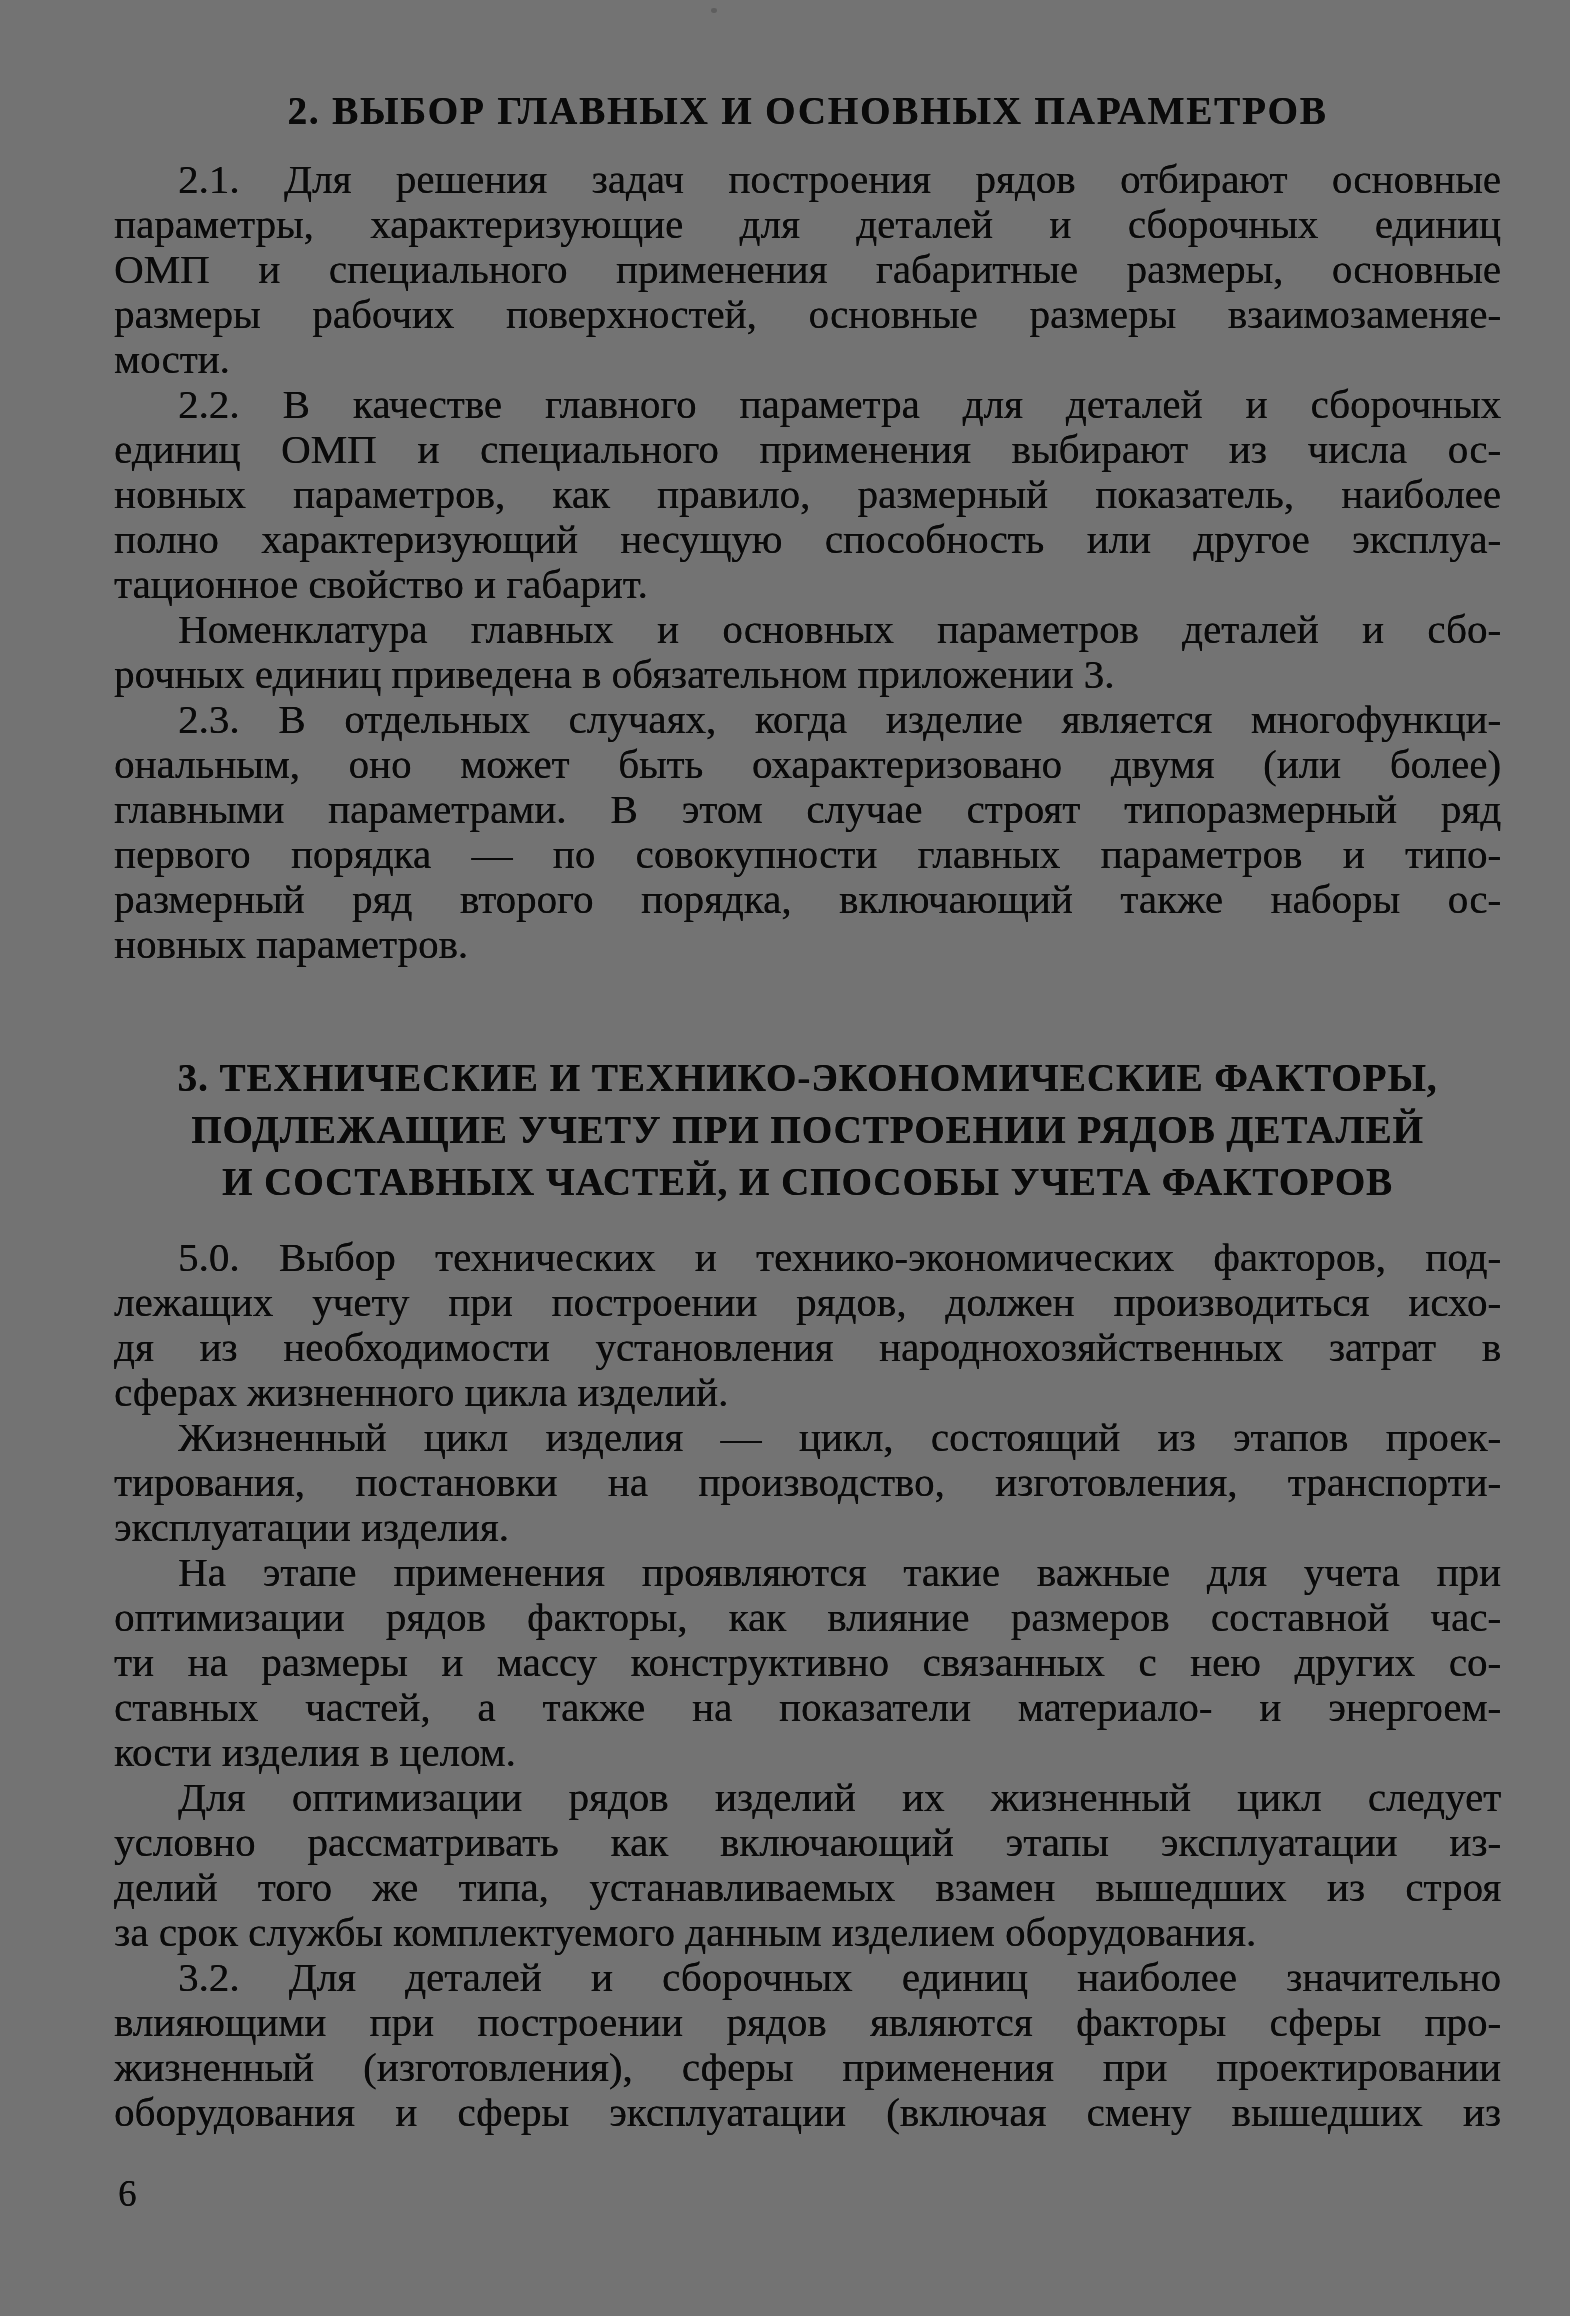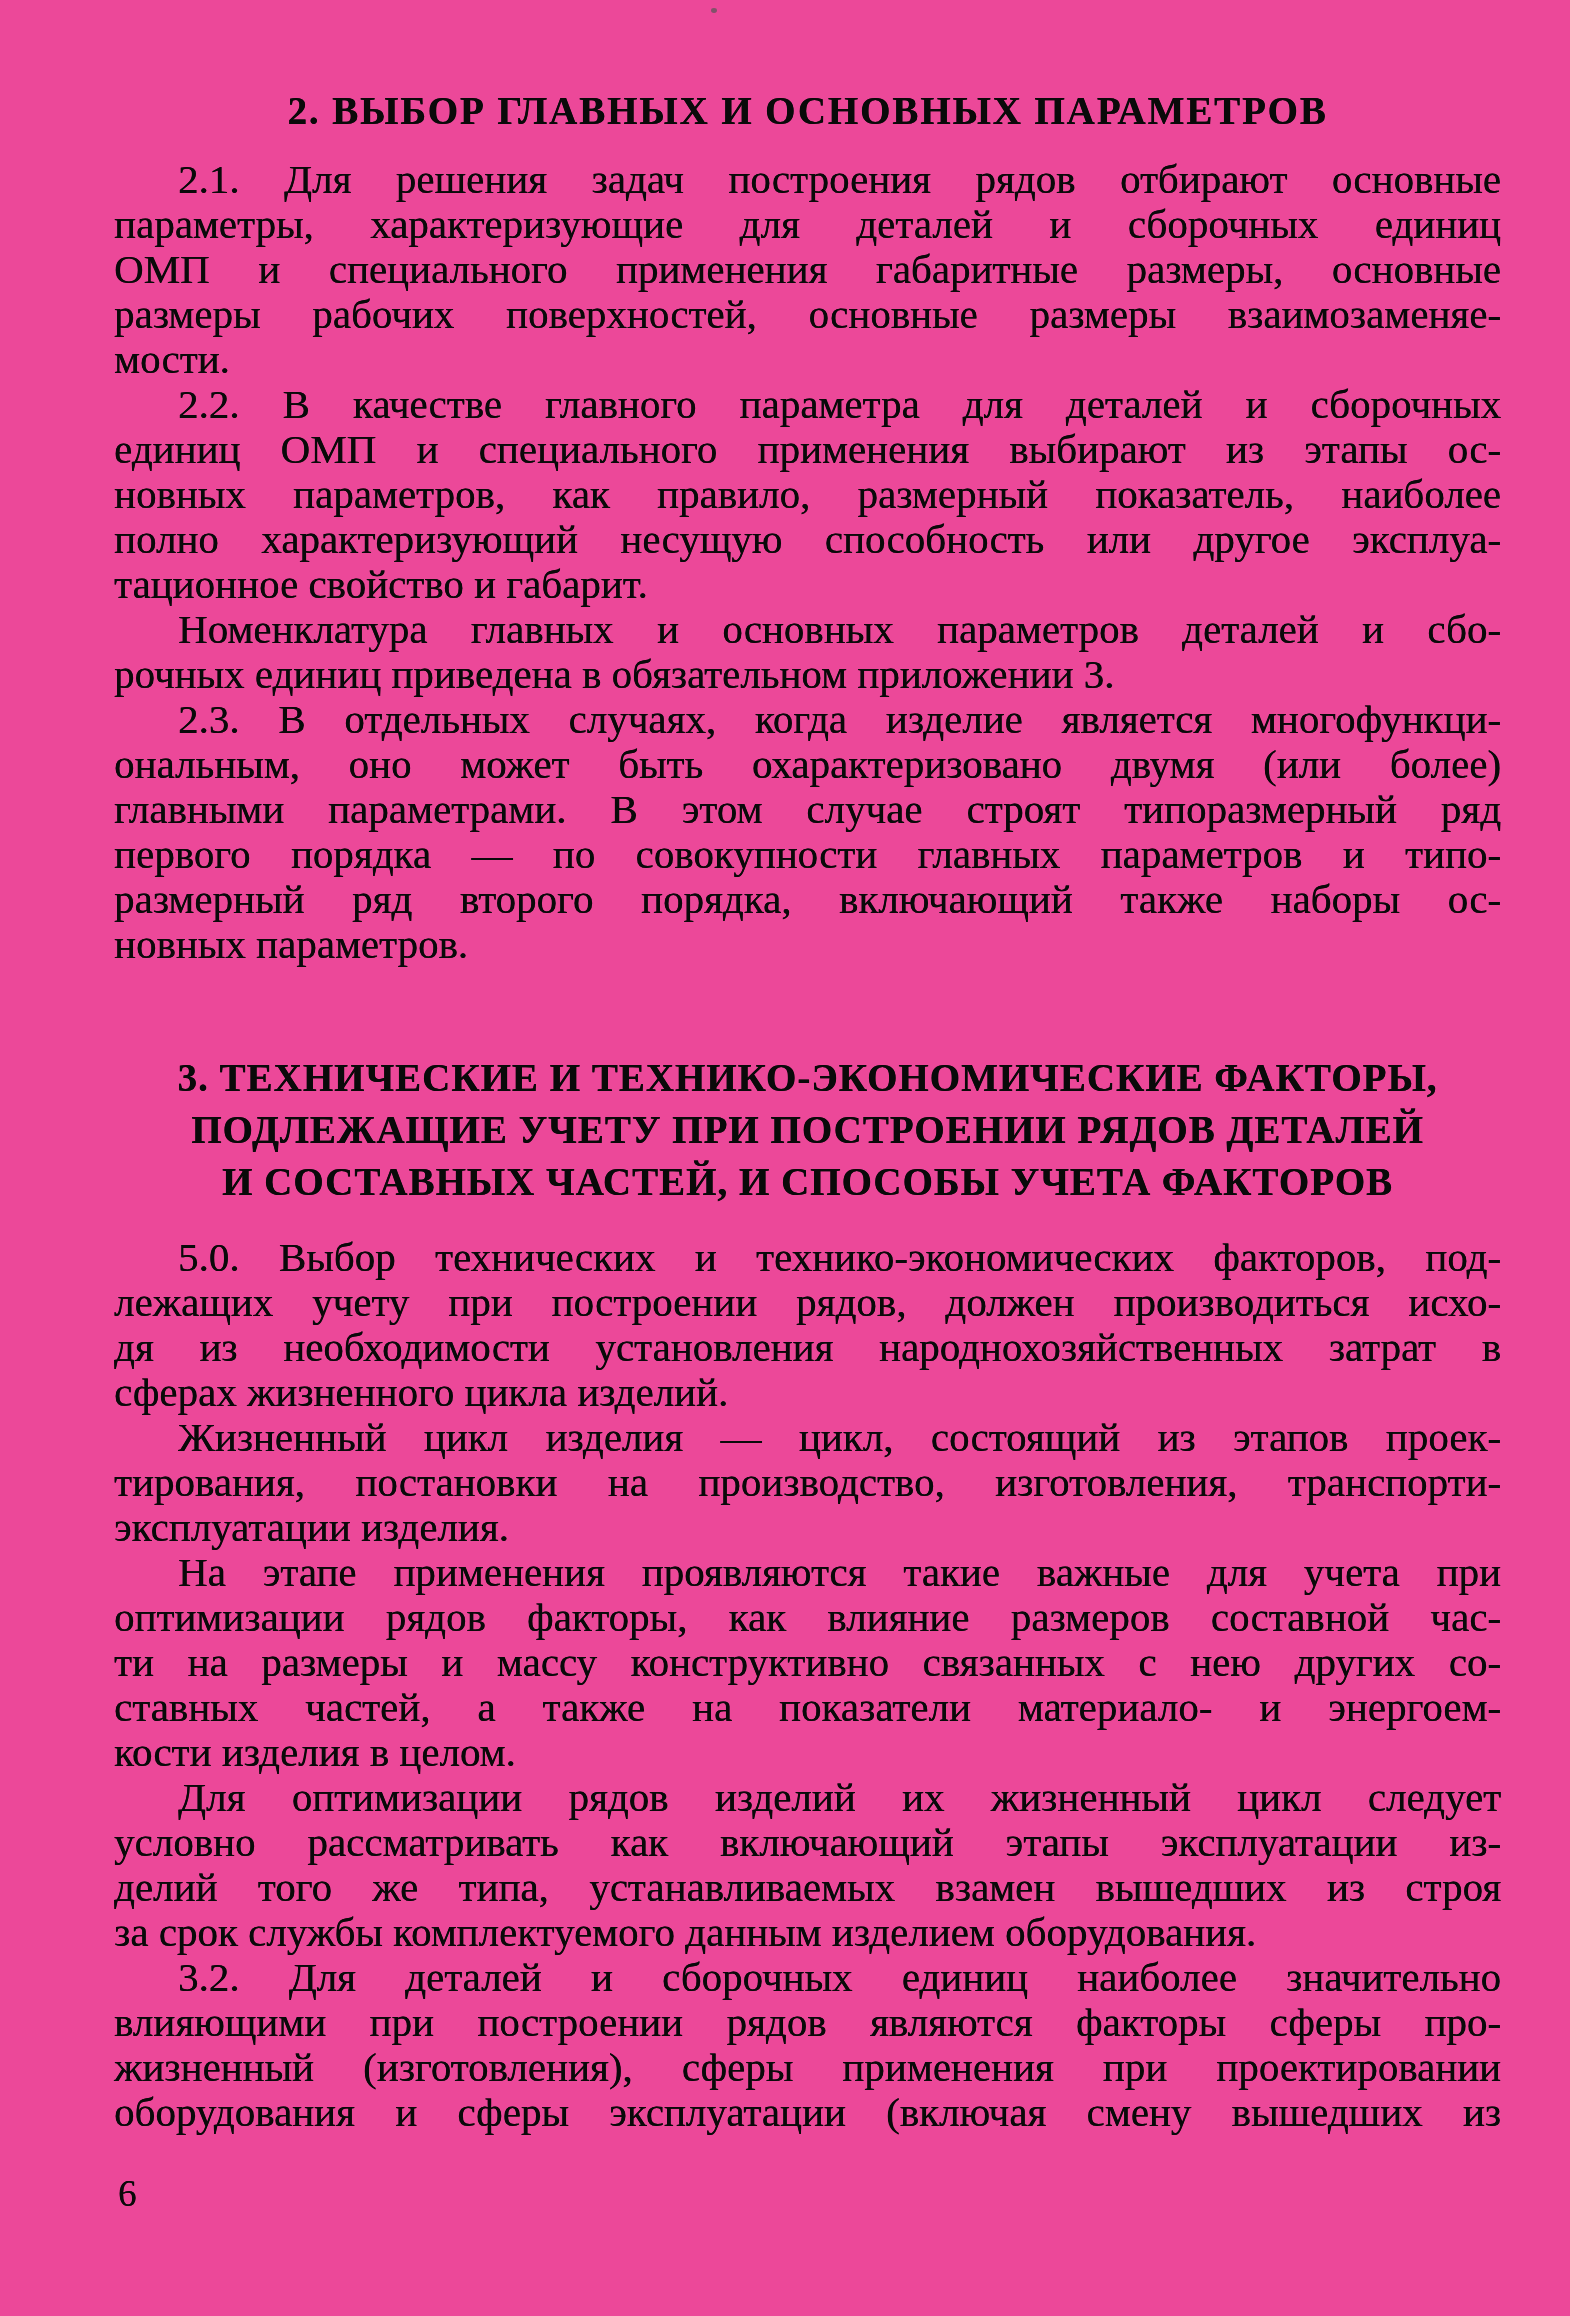--- a/index.html
+++ b/index.html
@@ -1,21 +1,21 @@
 <!DOCTYPE html>
 <html lang="ru"><head>
 <meta charset="utf-8">
 <style>
   html, body { margin: 0; padding: 0; background: #e8e8e8; }
   .page {
     position: relative;
     width: 1570px;
     height: 2316px;
     margin: 0 auto;
-    background: #ec4899;
+    background: #737373;
     color: #0a0a0a;
     font-family: "Liberation Serif", "DejaVu Serif", serif;
     overflow: hidden;
     box-sizing: border-box;
   }
   .content {
     padding-left: 114px;
     padding-right: 69px;
   }
   .sec-heading {
@@ -82,21 +82,21 @@
       <div>
         <div class="line indent">2.1. Для решения задач построения рядов отбирают основные</div>
         <div class="line">параметры, характеризующие для деталей и сборочных единиц</div>
         <div class="line">ОМП и специального применения габаритные размеры, основные</div>
         <div class="line">размеры рабочих поверхностей, основные размеры взаимозаменяе-</div>
         <div class="line end">мости.</div>
       </div>
 
       <div>
         <div class="line indent">2.2. В качестве главного параметра для деталей и сборочных</div>
-        <div class="line">единиц ОМП и специального применения выбирают из этапы ос-</div>
+        <div class="line">единиц ОМП и специального применения выбирают из числа ос-</div>
         <div class="line">новных параметров, как правило, размерный показатель, наиболее</div>
         <div class="line">полно характеризующий несущую способность или другое эксплуа-</div>
         <div class="line end">тационное свойство и габарит.</div>
       </div>
 
       <div>
         <div class="line indent">Номенклатура главных и основных параметров деталей и сбо-</div>
         <div class="line end">рочных единиц приведена в обязательном приложении 3.</div>
       </div>
 

